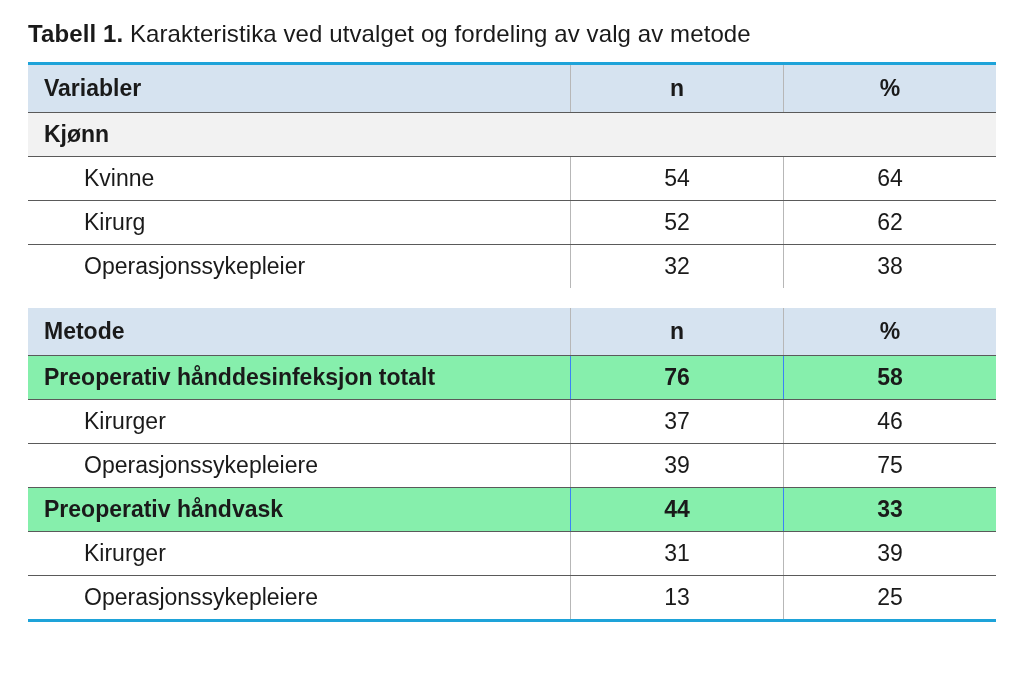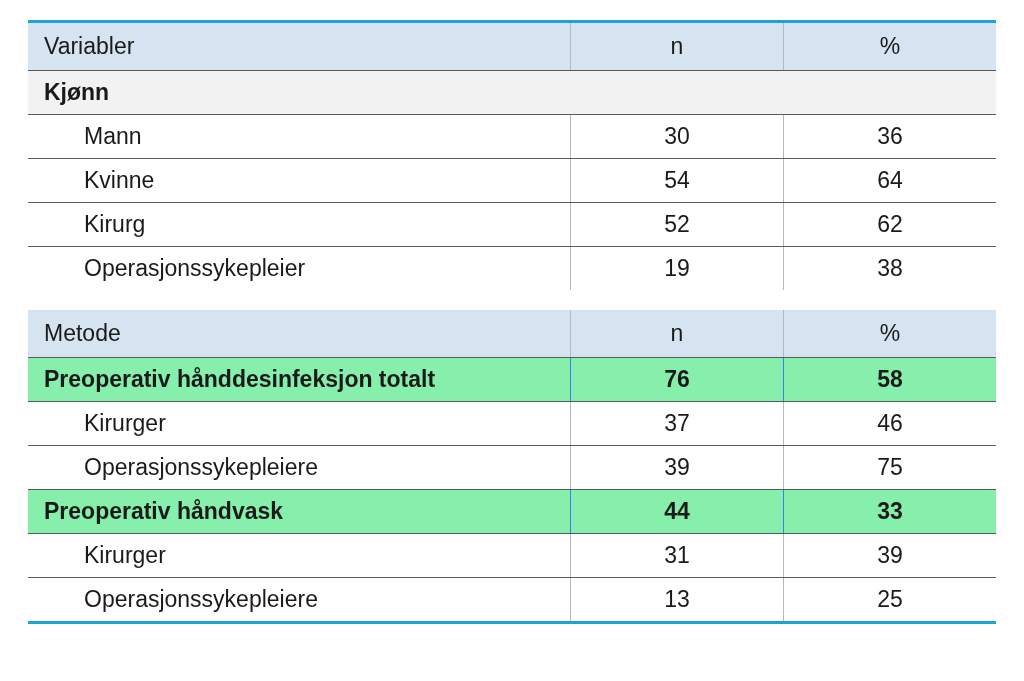--- a/index.html
+++ b/index.html
@@ -27,21 +27,21 @@
     border-collapse: collapse;
     font-size: 23px;
   }
   .top-rule { border-top: 3px solid #1ea3d9; }
   .bot-rule { border-bottom: 3px solid #1ea3d9; }
   th.col-var, td.col-var { text-align: left; }
   th.col-n,   td.col-n   { text-align: center; width: 180px; }
   th.col-p,   td.col-p   { text-align: center; width: 180px; }
   thead th {
     background: #d6e3f0;
-    font-weight: 400;
+    font-weight: 700;
     padding: 10px 16px;
     border-bottom: 1px solid #5a5a5a;
   }
   thead th.col-n { border-left: 1px solid #b7b7b7; }
   thead th.col-p { border-left: 1px solid #b7b7b7; }
   tr.section td {
     background: #f2f2f2;
     font-weight: 700;
     padding: 8px 16px;
     border-bottom: 1px solid #5a5a5a;
@@ -62,51 +62,50 @@
   tr.datarow td.col-n,
   tr.datarow td.col-p { border-left: 1px solid #b7b7b7; }
   tr.last-in-block td { border-bottom: none; margin-top: 35px; }
   .gap { height: 20px; }
 </style>
 </head>
 <body>
 
 <div class="page">
 
+  <p class="caption">
+    <span class="strong">Tabell 1.</span>
+    <span>Karakteristika ved utvalget og fordeling av valg av metode</span>
+  </p>
 
   <table class="top-rule">
     <thead>
       <tr>
         <th class="col-var">Variabler</th>
         <th class="col-n">n</th>
         <th class="col-p">%</th>
       </tr>
     </thead>
     <tbody>
       <tr class="section">
         <td class="col-var" colspan="3">Kjønn</td>
       </tr>
       <tr class="datarow">
-        <td class="col-var">Mann</td>
-        <td class="col-n">30</td>
-        <td class="col-p">36</td>
-      </tr>
-      <tr class="datarow">
         <td class="col-var">Kvinne</td>
         <td class="col-n">54</td>
         <td class="col-p">64</td>
       </tr>
       <tr class="datarow">
         <td class="col-var">Kirurg</td>
         <td class="col-n">52</td>
         <td class="col-p">62</td>
       </tr>
       <tr class="datarow last-in-block">
         <td class="col-var">Operasjonssykepleier</td>
-        <td class="col-n">19</td>
+        <td class="col-n">32</td>
         <td class="col-p">38</td>
       </tr>
     </tbody>
   </table>
 
   <div class="gap"></div>
 
   <table class="bot-rule">
     <thead>
       <tr>

